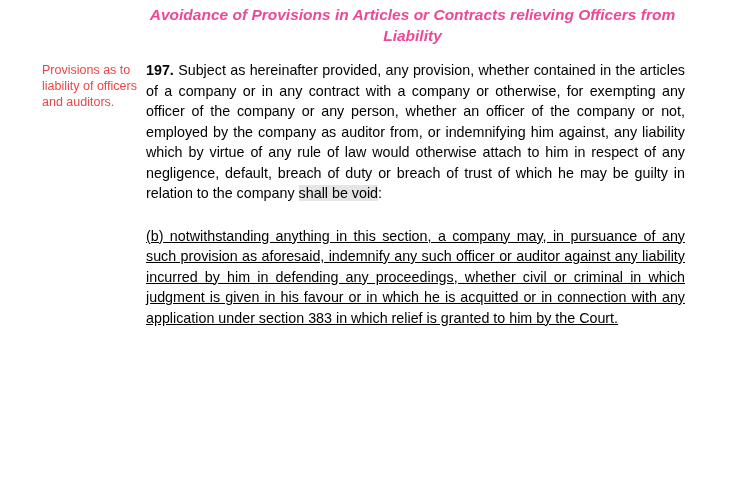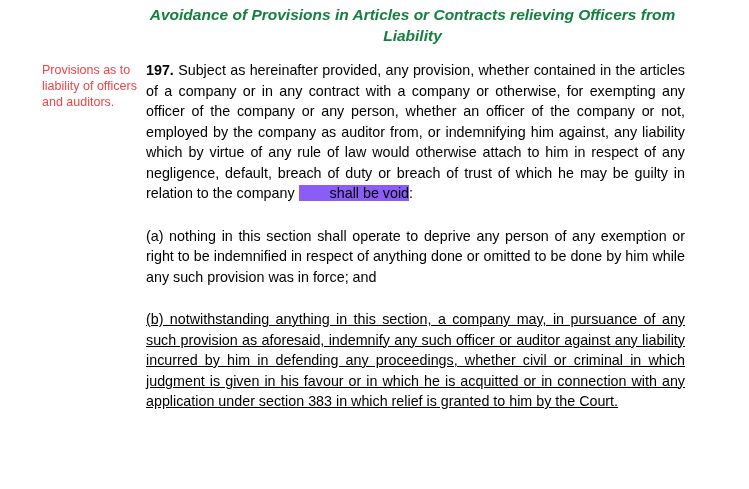--- a/index.html
+++ b/index.html
@@ -23,21 +23,21 @@
   .heading {
     position: absolute;
     left: 140px;
     top: 4px;
     width: 545px;
     text-align: center;
     font-style: italic;
     font-weight: bold;
     font-size: 15.5px;
     line-height: 21px;
-    color: #15803d;
+    color: #ec4899;
   }
   .marginal-note {
     position: absolute;
     left: 42px;
     top: 62px;
     width: 95px;
     font-size: 12.5px;
     line-height: 16px;
     color: #ef4444;
   }
@@ -56,22 +56,21 @@
     color: #000000;
   }
   p.para:last-child {
     margin-bottom: 0;
     text-decoration: underline;
   }
   .section-num {
     font-weight: bold;
   }
   .highlight {
-    background: #8b5cf6;
-    padding-left: 31px;
+    background: #e5e5e5;
   }
   .provided {
     text-indent: 22px;
     margin-bottom: 22px;
   }
   .no-justify {
     text-align: left;
   }
 </style>
 </head>
@@ -81,18 +80,17 @@
 
   <div class="heading">Avoidance of Provisions in Articles or Contracts relieving Officers from Liability</div>
 
   <div class="marginal-note">Provisions as to liability of officers and auditors.</div>
 
   <div class="body-col">
 
     <p class="para"><span class="section-num">197.</span><span> Subject as hereinafter provided, any provision, whether contained in the articles of a company or in any contract with a company or otherwise, for exempting any officer of the company or any person, whether an officer of the company or not, employed by the company as auditor from, or indemnifying him against, any liability which by virtue of any rule of law would otherwise attach to him in respect of any negligence, default, breach of duty or breach of trust of which he may be guilty in relation to the company </span><span class="highlight">shall be void</span><span>:</span></p>
 
 
-    <p class="para">(a) nothing in this section shall operate to deprive any person of any exemption or right to be indemnified in respect of anything done or omitted to be done by him while any such provision was in force; and</p>
 
     <p class="para">(b) notwithstanding anything in this section, a company may, in pursuance of any such provision as aforesaid, indemnify any such officer or auditor against any liability incurred by him in defending any proceedings, whether civil or criminal in which judgment is given in his favour or in which he is acquitted or in connection with any application under section 383 in which relief is granted to him by the Court.</p>
 
   </div>
 </div>
 
 </body></html>

